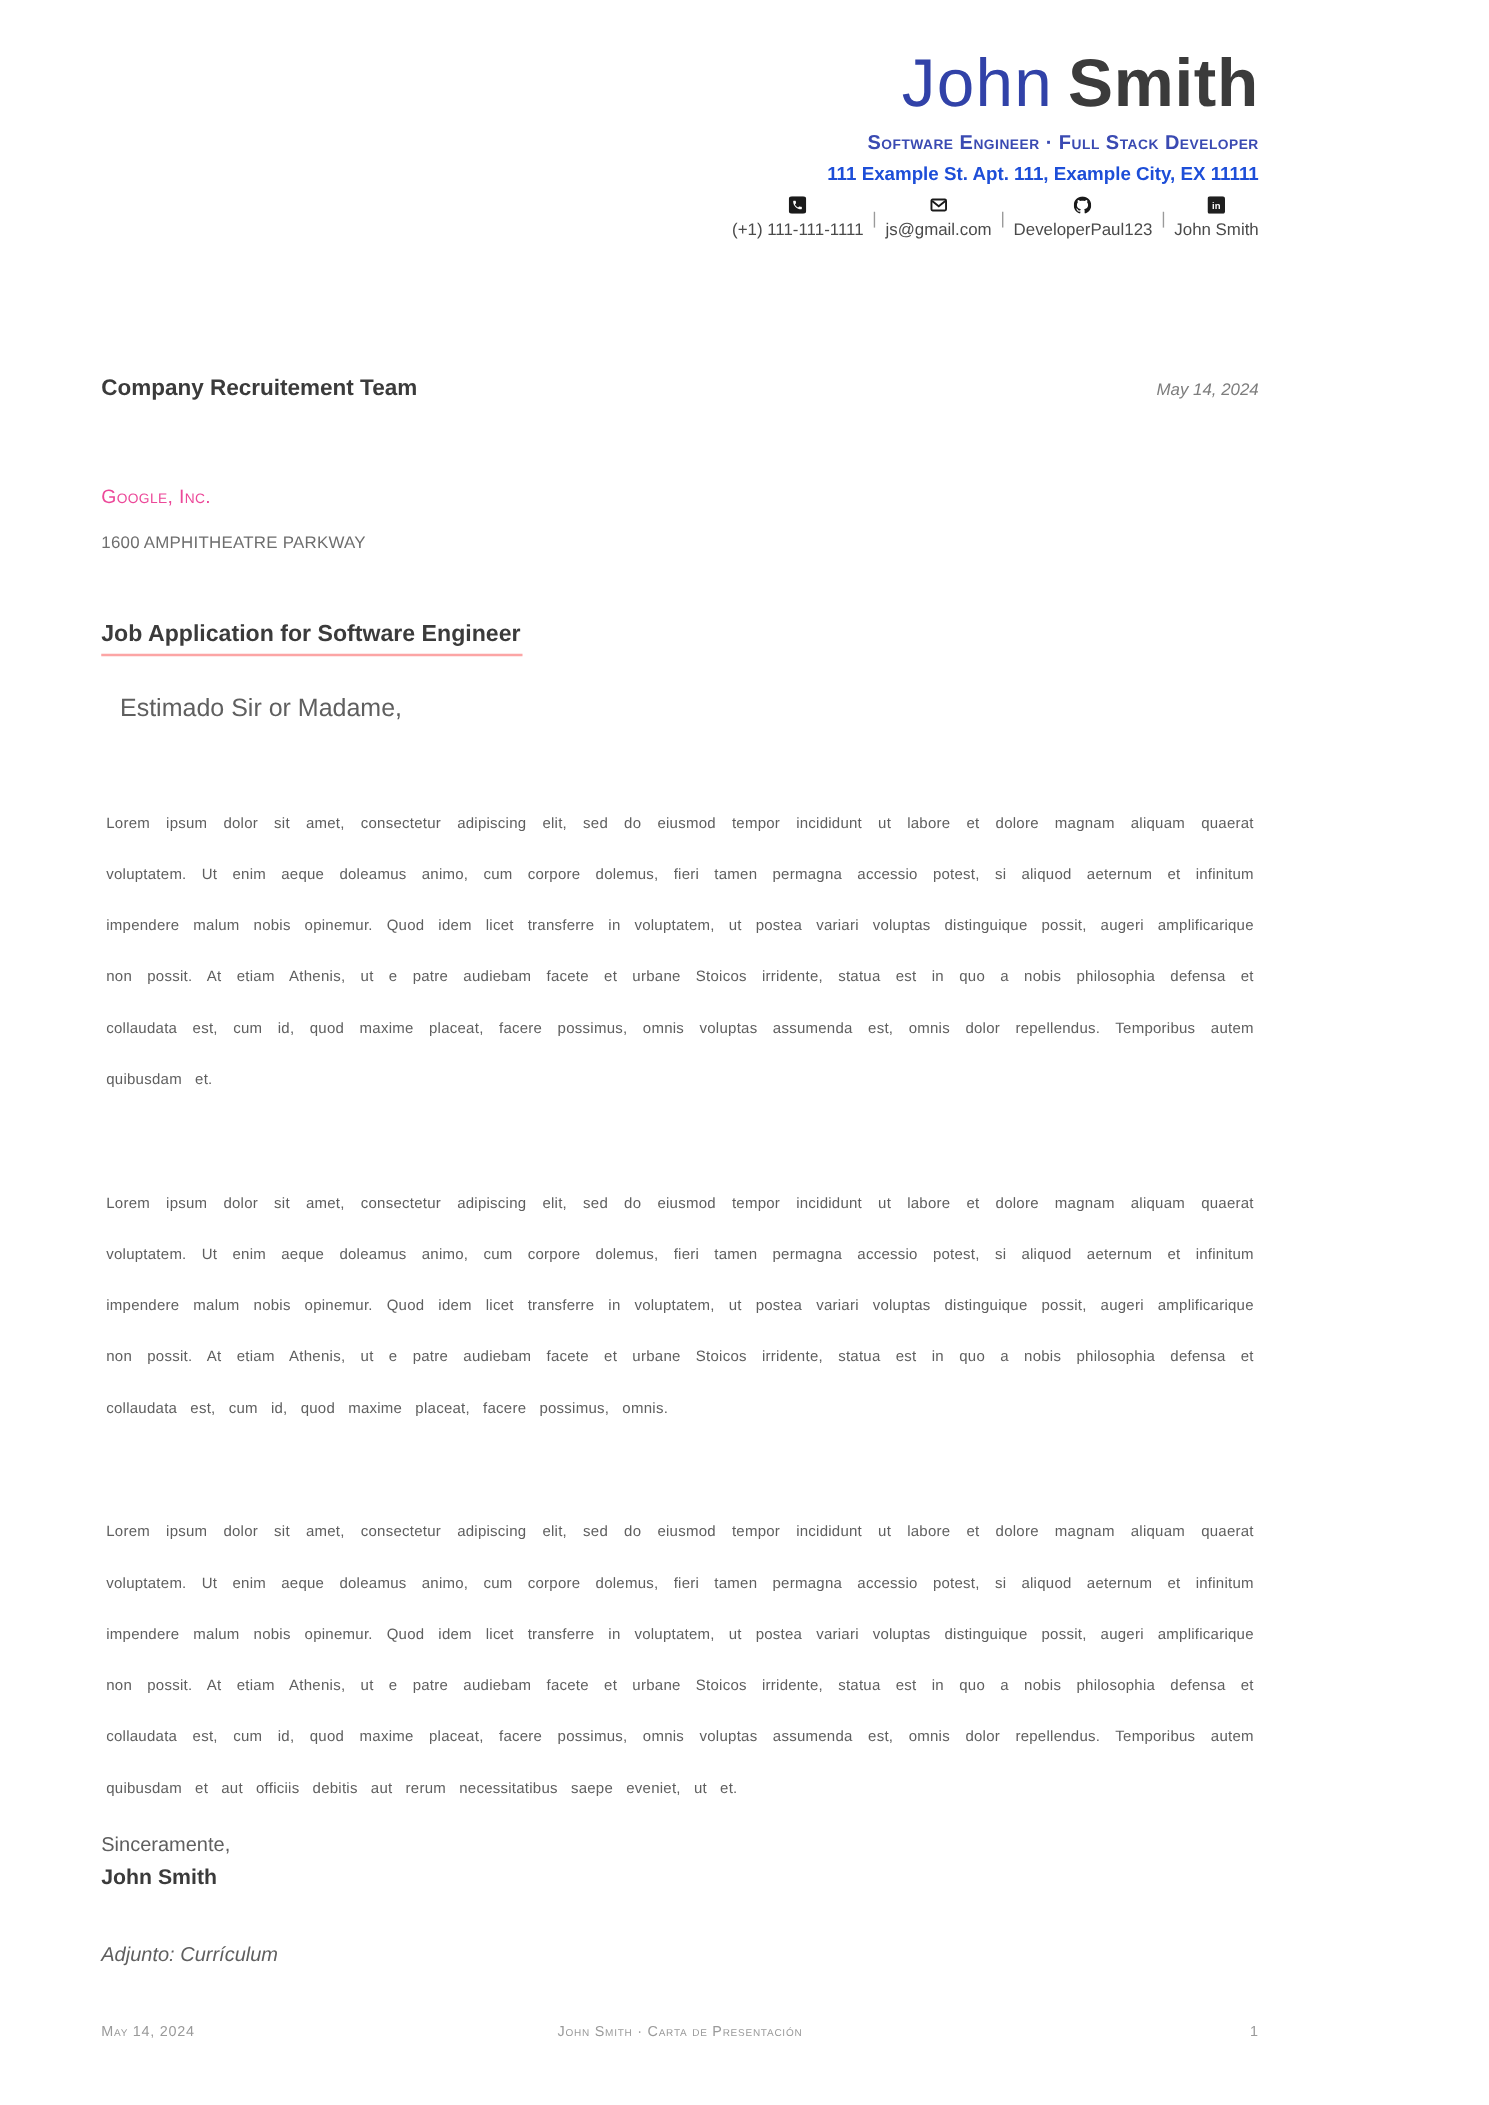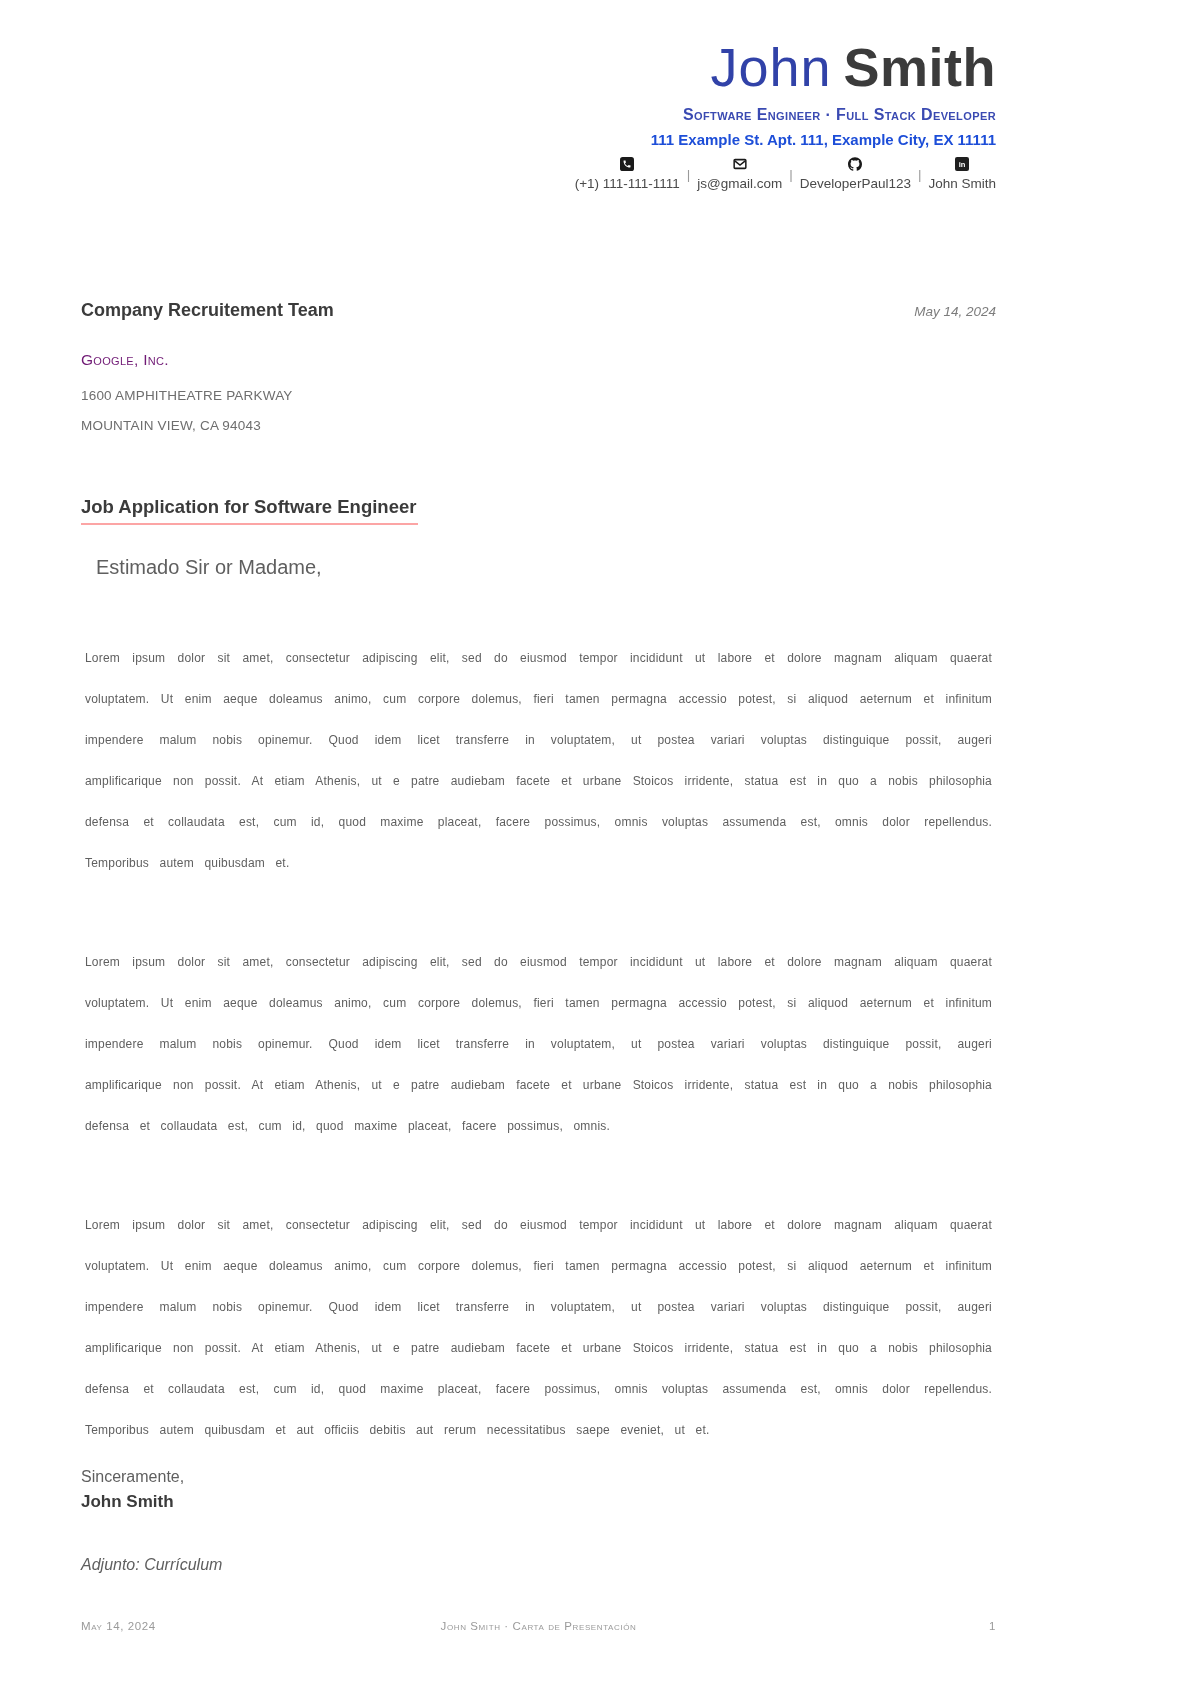--- a/index.html
+++ b/index.html
@@ -3,20 +3,21 @@
 <meta charset="utf-8">
 <style>
   html, body { margin: 0; padding: 0; background: #ffffff; }
   .page {
     position: relative;
     width: 1077px;
     height: 1684px;
     background: #ffffff;
     font-family: "Liberation Sans", sans-serif;
     overflow: hidden;
+    padding-left: 11px;
   }
 
   
   .header {
     position: absolute;
     top: 38px;
     left: 81px;
     right: 81px;
     text-align: right;
   }
@@ -48,25 +49,25 @@
   .contact-item { display: inline-flex; align-items: center; gap: 5px; flex-direction: column; }
   .contact-sep { color: #9a9a9a; margin: 0 7px; }
   .icon-svg { width: 14px; height: 14px; display: inline-block; vertical-align: -2px; }
 
   
   .recipient { position: absolute; top: 300px; left: 81px; right: 81px; }
   .recipient-row { display: flex; justify-content: space-between; align-items: baseline; }
   .recipient-heading { font-size: 18px; font-weight: 700; color: var(--heading); }
   .letter-date { font-size: 13.5px; font-style: italic; color: #7d7d7d; }
   .company {
-    margin-top: 30px;
+    margin-top: 68px;
     font-variant: small-caps;
     font-size: 15.5px;
     letter-spacing: 0.3px;
-    color: #701a75;
+    color: #ec4899;
     margin-bottom: 12px;
   }
   .addr-line {
     font-size: 13.5px;
     letter-spacing: 0.2px;
     color: #6e6e6e;
     line-height: 30px;
   }
 
   
@@ -182,21 +183,20 @@
     </div>
   </div>
 
   <div class="recipient">
     <div class="recipient-row">
       <div class="recipient-heading">Company Recruitement Team</div>
       <div class="letter-date">May 14, 2024</div>
     </div>
     <div class="company">Google, Inc.</div>
     <div class="addr-line">1600 AMPHITHEATRE PARKWAY</div>
-    <div class="addr-line">MOUNTAIN VIEW, CA 94043</div>
   </div>
 
   <div class="subject">Job Application for Software Engineer</div>
 
   <div class="salutation">Estimado Sir or Madame,</div>
 
   <div class="letter-body">
     <p>Lorem ipsum dolor sit amet, consectetur adipiscing elit, sed do eiusmod tempor incididunt ut labore et dolore magnam aliquam quaerat voluptatem. Ut enim aeque doleamus animo, cum corpore dolemus, fieri tamen permagna accessio potest, si aliquod aeternum et infinitum impendere malum nobis opinemur. Quod idem licet transferre in voluptatem, ut postea variari voluptas distinguique possit, augeri amplificarique non possit. At etiam Athenis, ut e patre audiebam facete et urbane Stoicos irridente, statua est in quo a nobis philosophia defensa et collaudata est, cum id, quod maxime placeat, facere possimus, omnis voluptas assumenda est, omnis dolor repellendus. Temporibus autem quibusdam et.</p>
     <p>Lorem ipsum dolor sit amet, consectetur adipiscing elit, sed do eiusmod tempor incididunt ut labore et dolore magnam aliquam quaerat voluptatem. Ut enim aeque doleamus animo, cum corpore dolemus, fieri tamen permagna accessio potest, si aliquod aeternum et infinitum impendere malum nobis opinemur. Quod idem licet transferre in voluptatem, ut postea variari voluptas distinguique possit, augeri amplificarique non possit. At etiam Athenis, ut e patre audiebam facete et urbane Stoicos irridente, statua est in quo a nobis philosophia defensa et collaudata est, cum id, quod maxime placeat, facere possimus, omnis.</p>
     <p>Lorem ipsum dolor sit amet, consectetur adipiscing elit, sed do eiusmod tempor incididunt ut labore et dolore magnam aliquam quaerat voluptatem. Ut enim aeque doleamus animo, cum corpore dolemus, fieri tamen permagna accessio potest, si aliquod aeternum et infinitum impendere malum nobis opinemur. Quod idem licet transferre in voluptatem, ut postea variari voluptas distinguique possit, augeri amplificarique non possit. At etiam Athenis, ut e patre audiebam facete et urbane Stoicos irridente, statua est in quo a nobis philosophia defensa et collaudata est, cum id, quod maxime placeat, facere possimus, omnis voluptas assumenda est, omnis dolor repellendus. Temporibus autem quibusdam et aut officiis debitis aut rerum necessitatibus saepe eveniet, ut et.</p>

